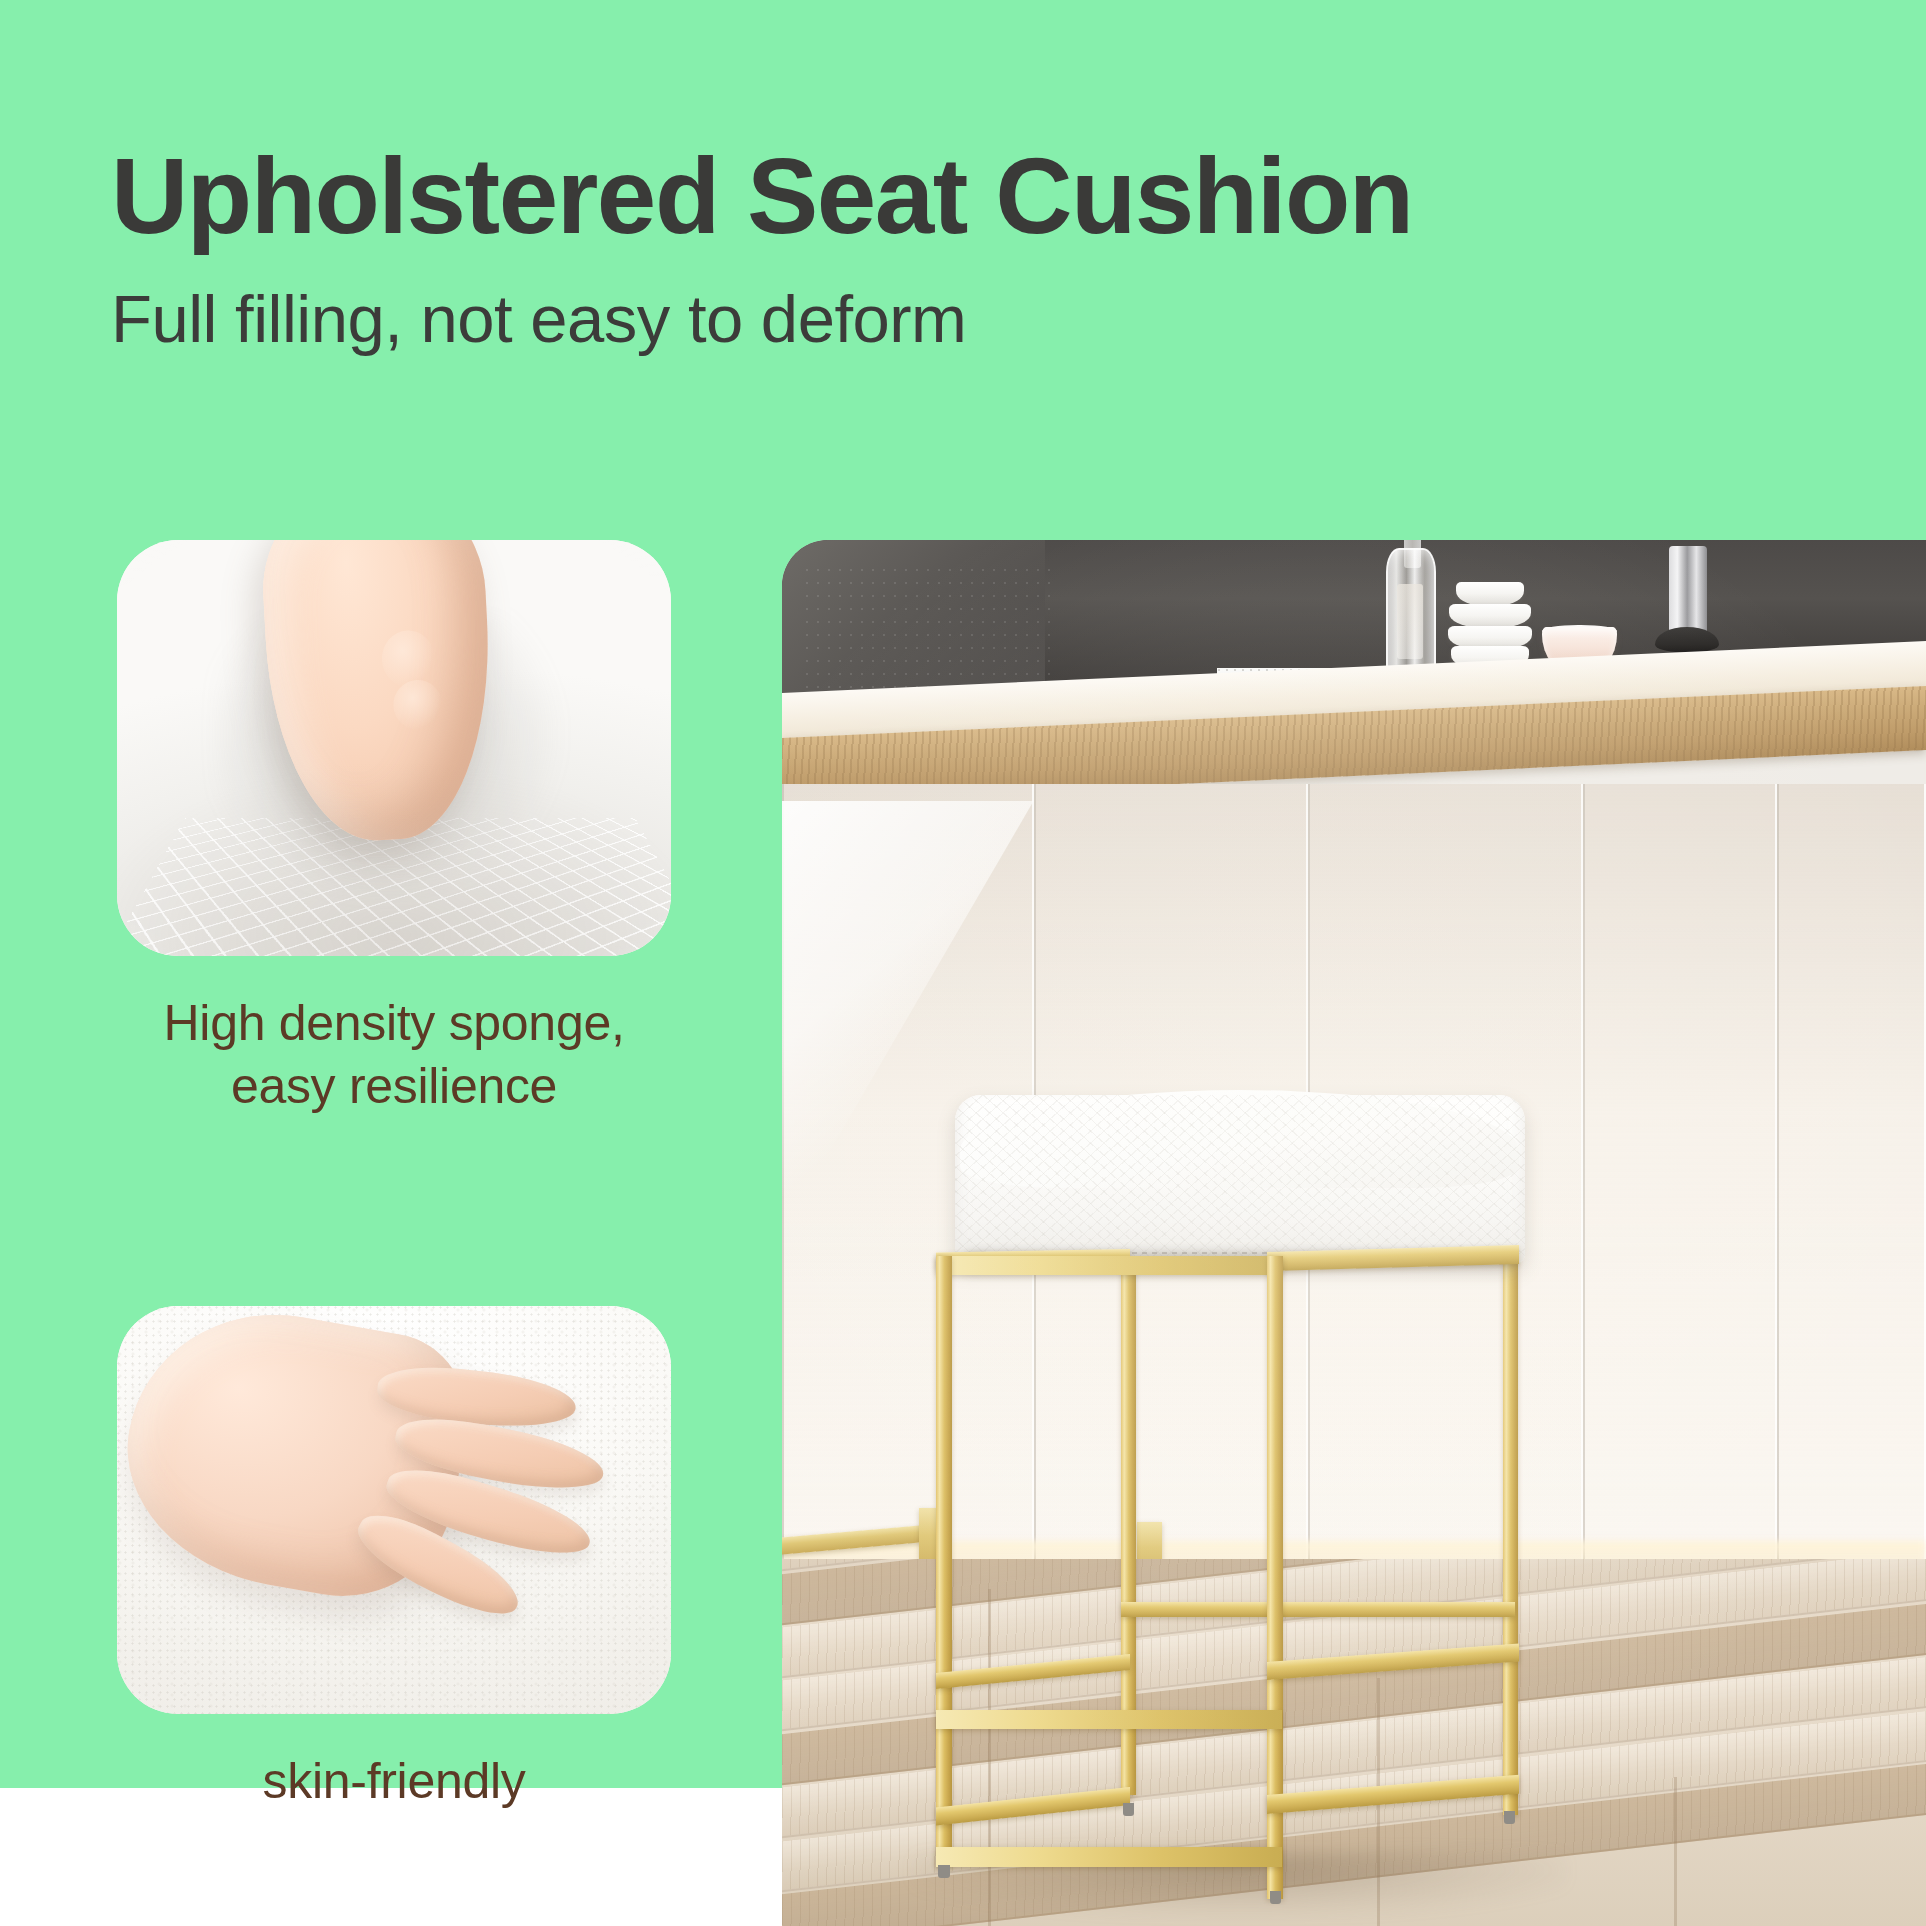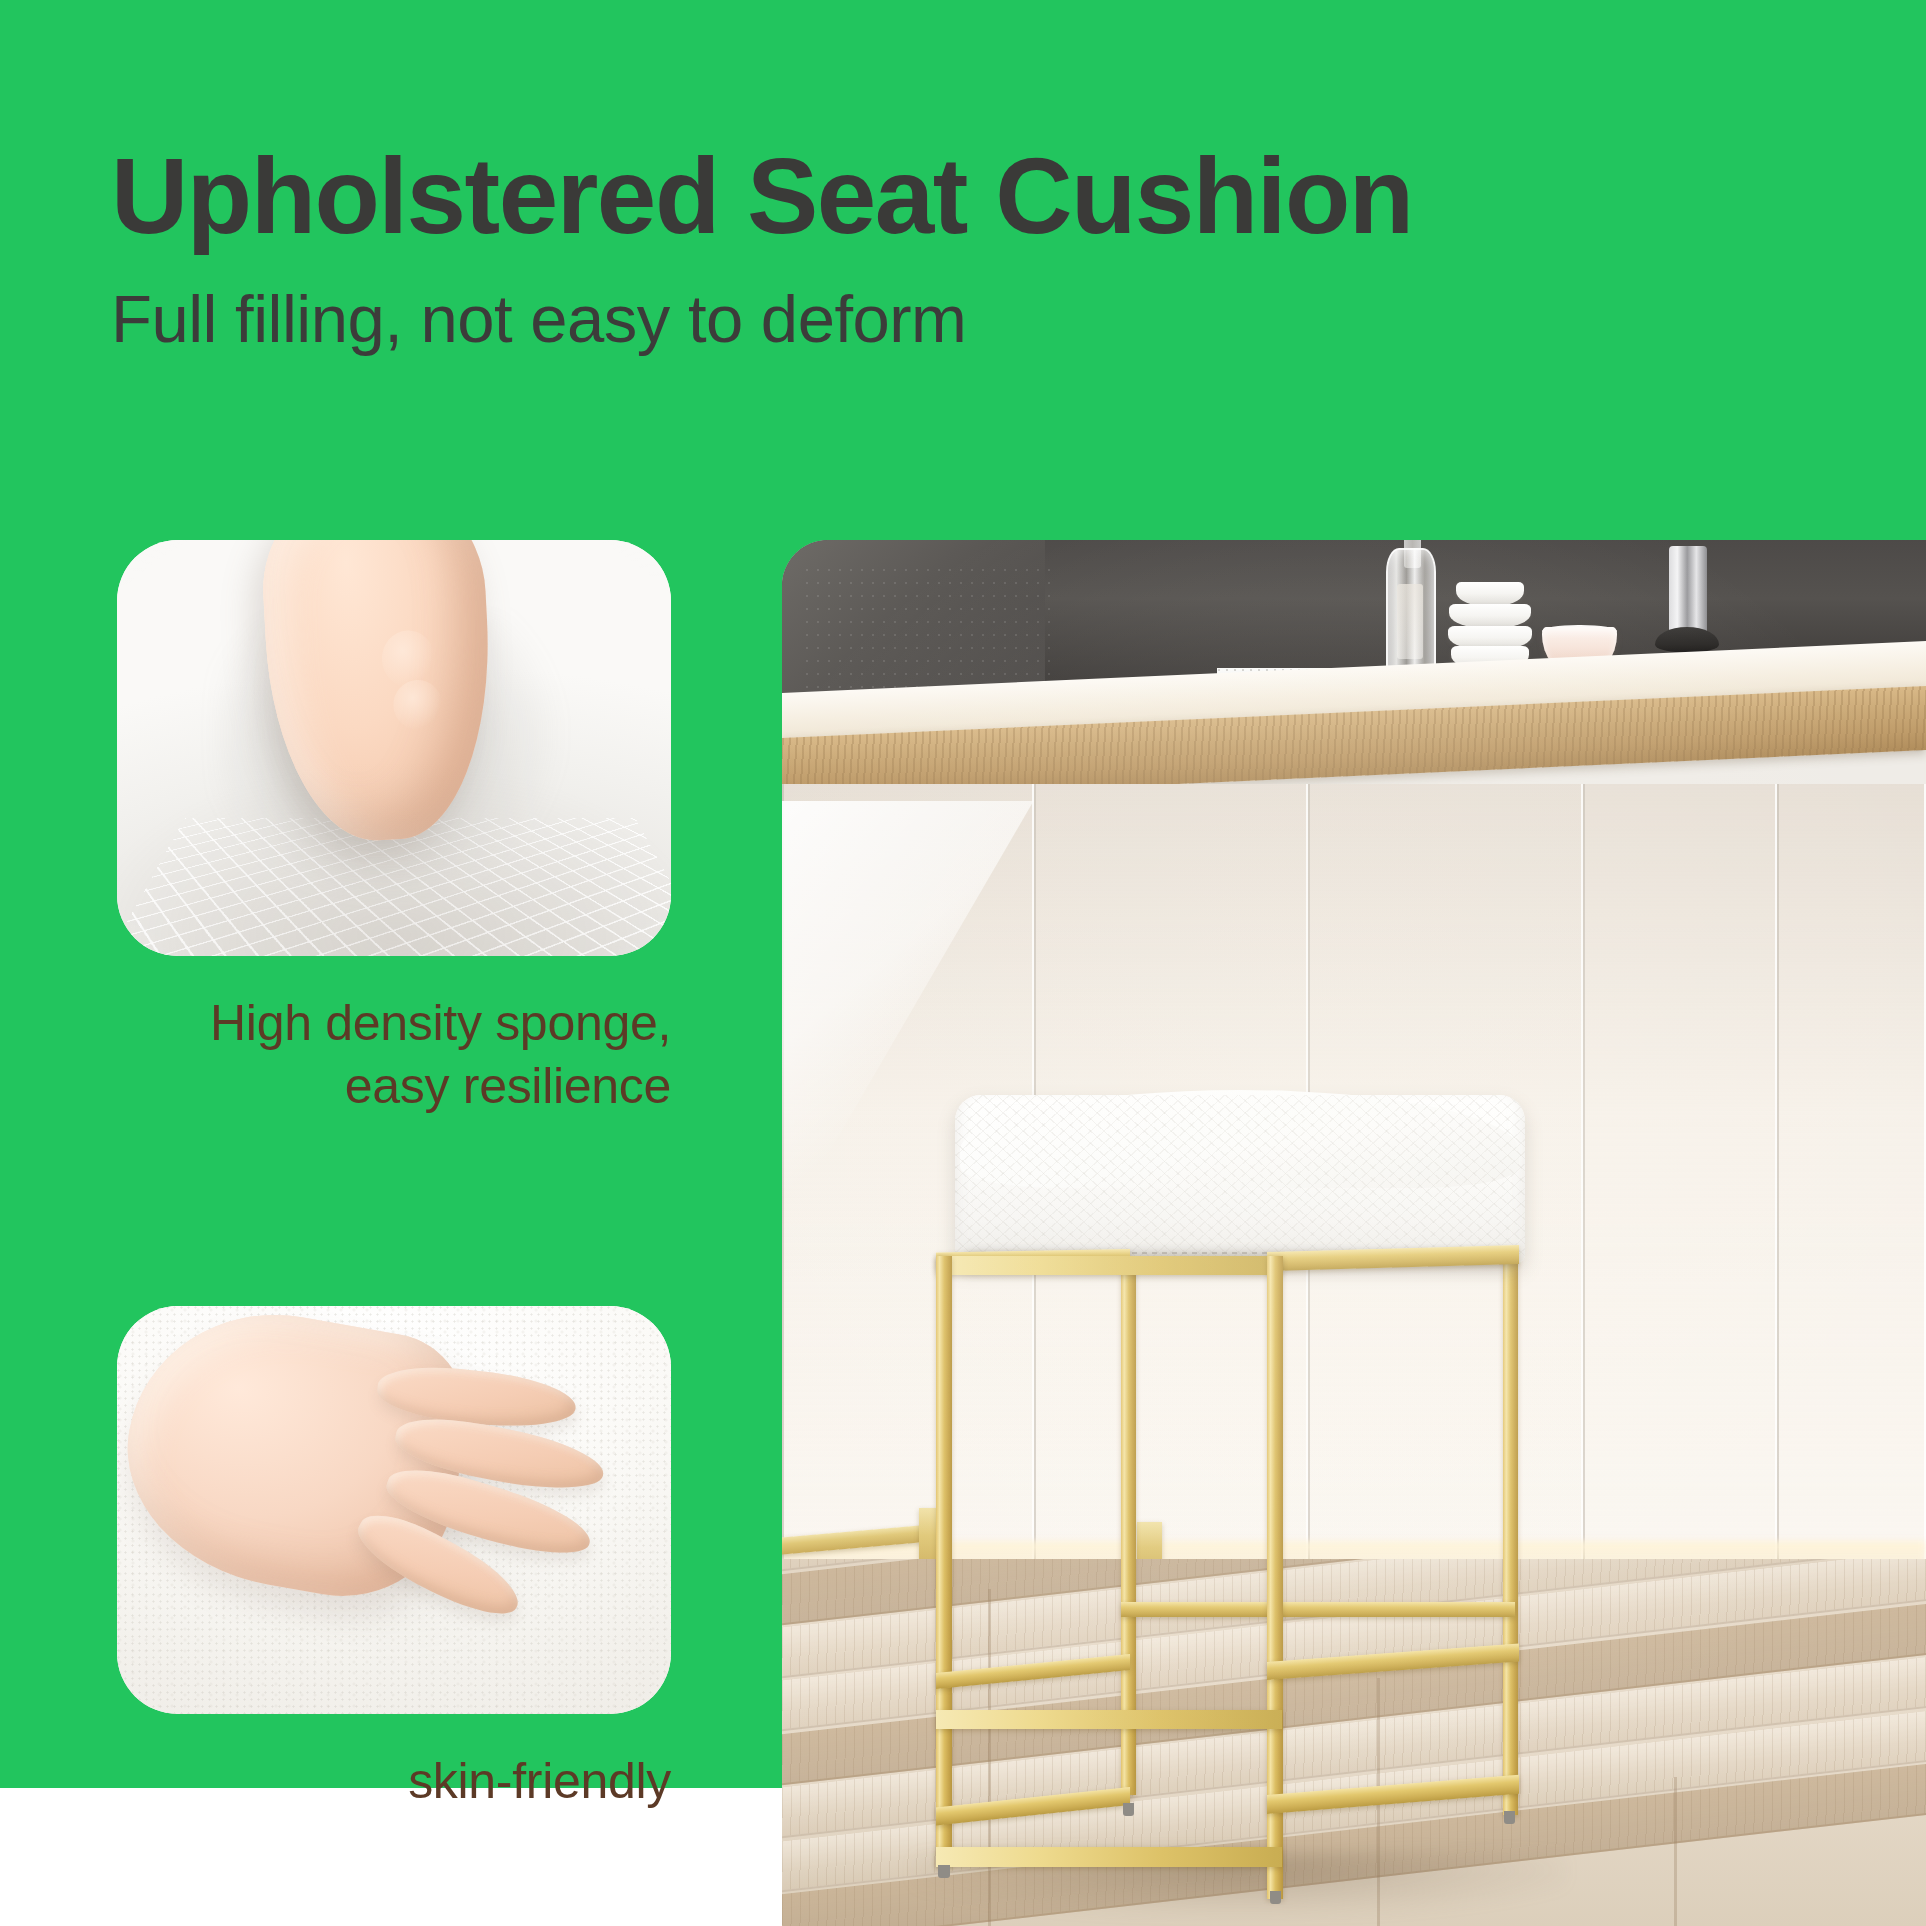--- a/index.html
+++ b/index.html
@@ -9,21 +9,21 @@
     height: 1927px;
     background: #ffffff;
     font-family: "Liberation Sans", sans-serif;
     overflow: hidden;
   }
 
   .page {
     position: relative;
     width: 1927px;
     height: 1788px;
-    background: #22c55e;
+    background: #86efac;
   }
 
   
   .header {
     position: absolute;
     left: 111px;
     top: 139px;
     width: 1703px;
   }
   .headline {
@@ -61,21 +61,21 @@
     height: 416px;
     border-radius: 61px;
     overflow: hidden;
     background: #f7f5f2;
   }
   .thumb-2 { height: 408px; }
 
   .caption {
     margin-top: 36px;
     width: 554px;
-    text-align: right;
+    text-align: center;
     font-size: 50px;
     line-height: 1.26;
     letter-spacing: -0.3px;
     color: #5c3a26;
   }
 
   
   .quilt-bg {
     position: absolute;
     inset: 0;

